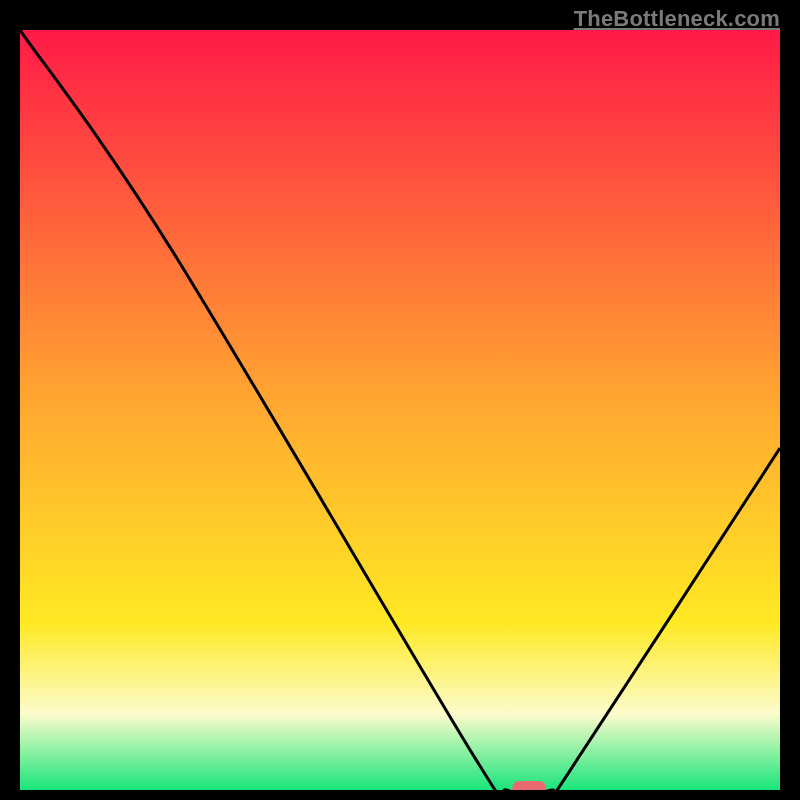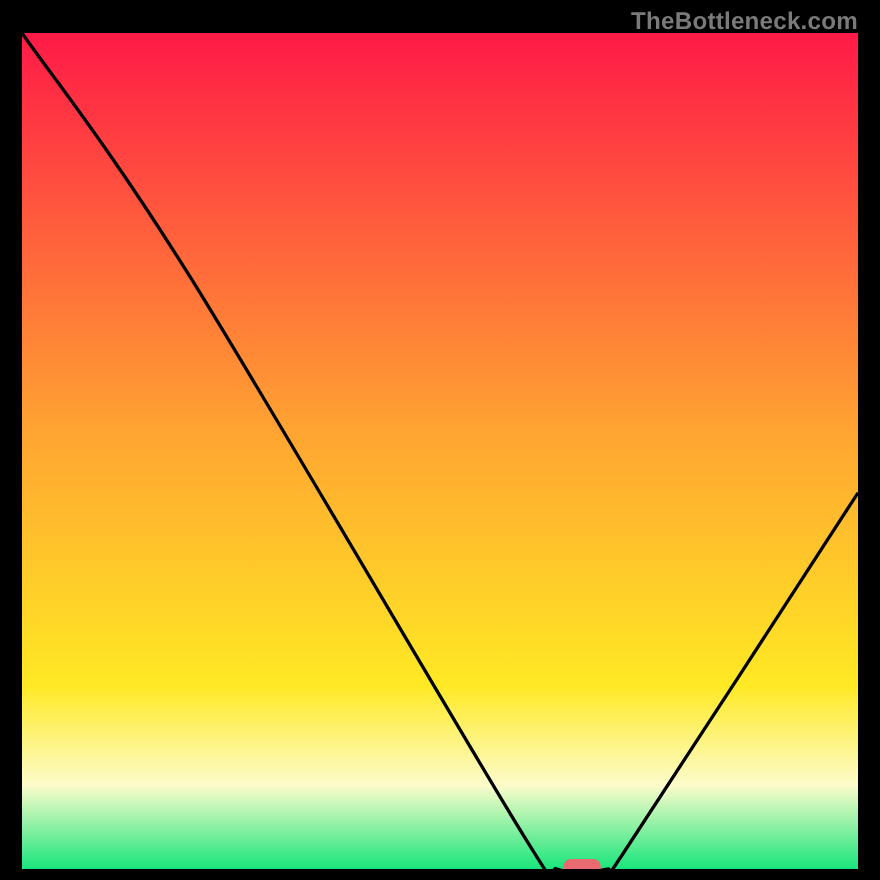--- a/index.html
+++ b/index.html
@@ -20,20 +20,21 @@
     background: #000;
   }
   .watermark {
     position: absolute;
     top: 6px;
     right: 20px;
     font-size: 22px;
     font-weight: 600;
     color: #7a7a7a;
     letter-spacing: 0.2px;
+    text-decoration: underline;
   }
   svg { display: block; }
 </style>
 </head>
 <body>
 
 <div class="watermark">TheBottleneck.com</div>
 
 <div class="frame">
   <svg id="chart-svg" width="760" height="760" viewBox="0 0 760 760">

